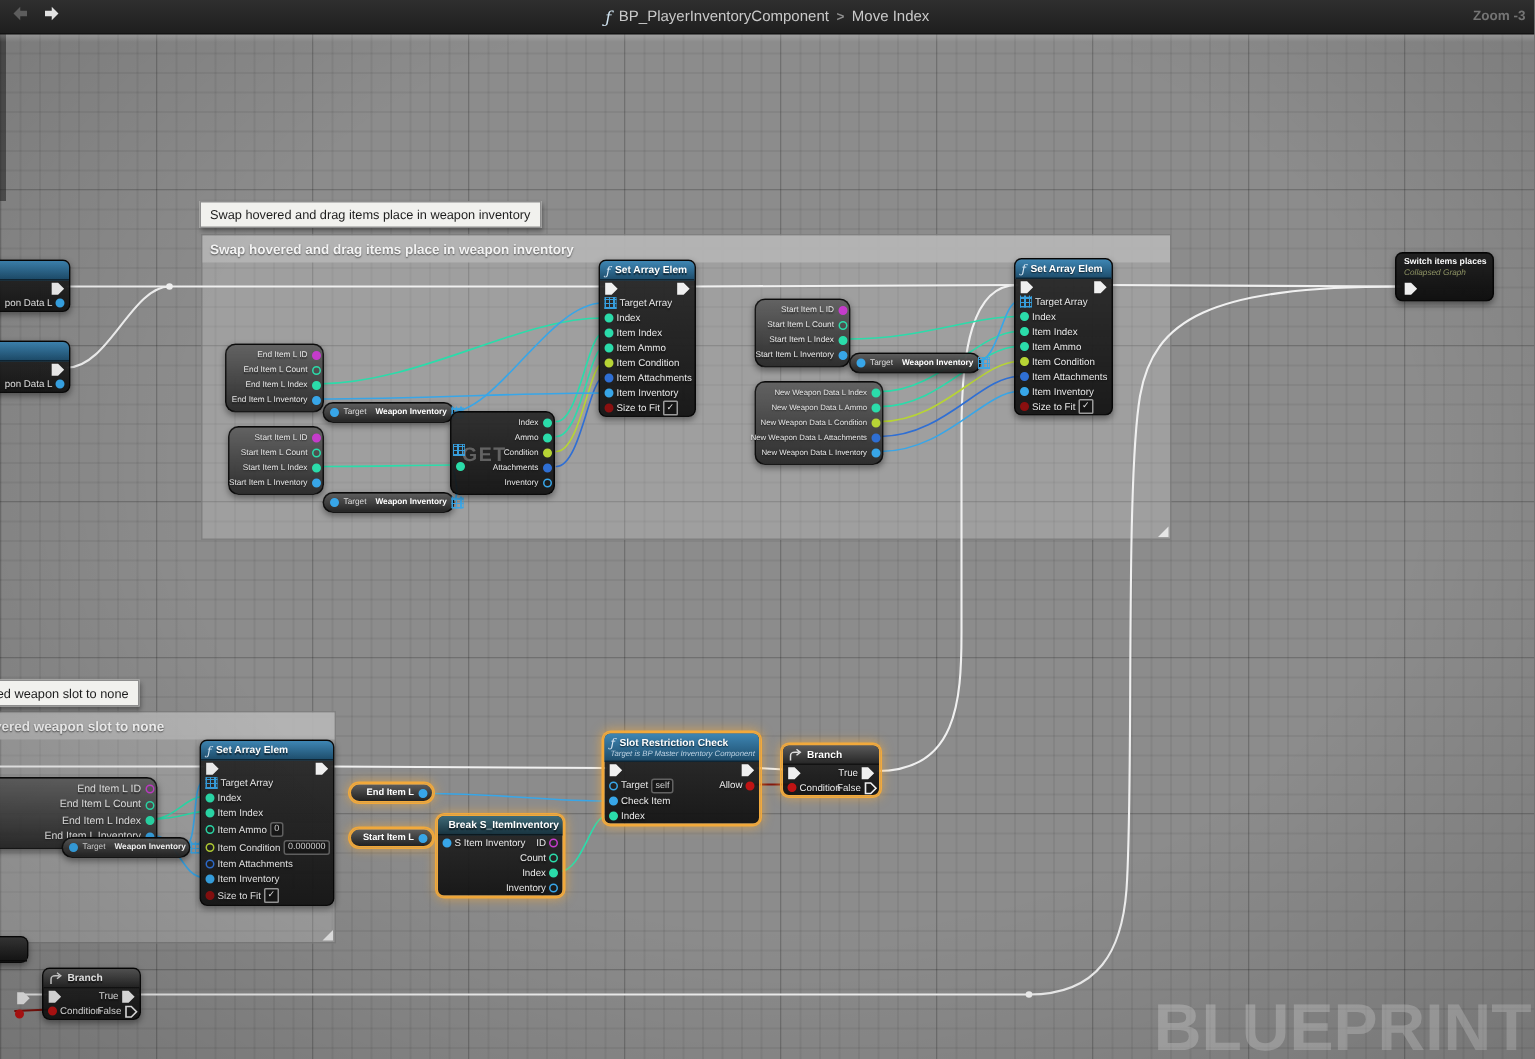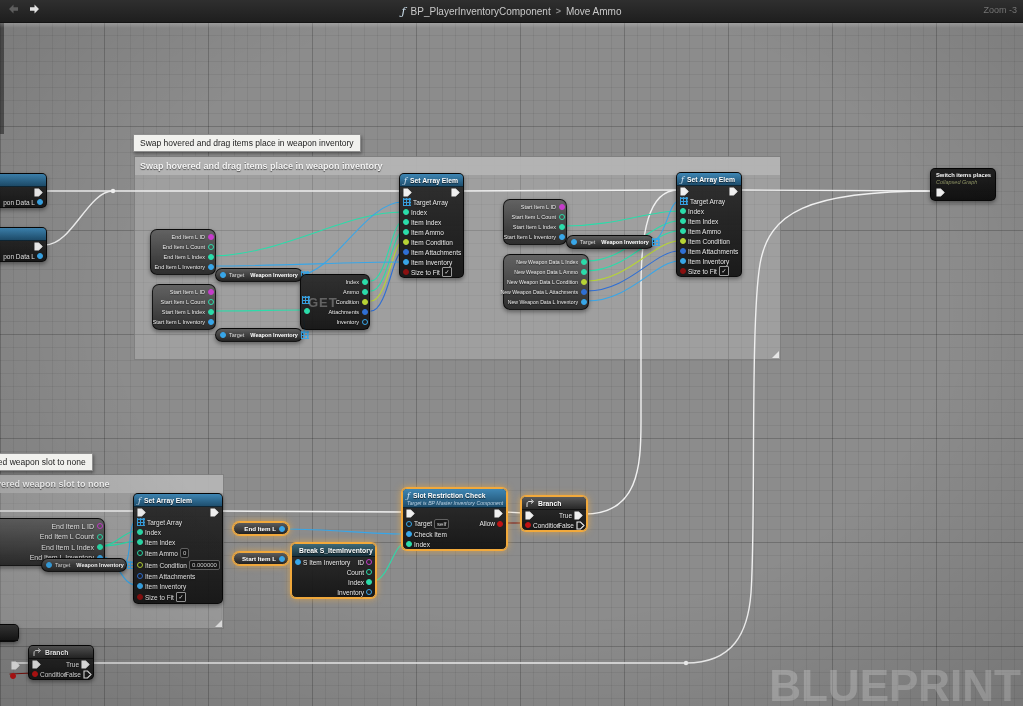--- a/index.html
+++ b/index.html
@@ -6,21 +6,21 @@
   #app{position:relative;width:1023px;height:706px;overflow:hidden;background:#8b8b8b;}
 
   
   .topbar{position:absolute;top:0;left:0;right:0;height:22px;z-index:10;
     background:linear-gradient(#2f2f2f,#1e1e1e);border-bottom:1px solid #131313;}
   .navarrows{position:absolute;left:8px;top:4px;display:flex;gap:12px;align-items:center;}
   .crumb{position:absolute;left:0;right:0;top:0;height:22px;display:flex;gap:5px;align-items:center;justify-content:center;
     font-size:10px;color:#c9c9c9;}
   .tb-fn{font-family:"DejaVu Serif",serif;font-style:italic;font-size:11px;color:#cfe2ef;}
   .tb-sep{color:#8f8f8f;font-weight:bold;font-size:9px;}
-  .tb-zoom{position:absolute;right:6px;top:5px;font-size:9px;color:#747474;}
+  .tb-zoom{position:absolute;right:6px;top:5px;font-size:9px;color:#747474;font-weight:bold;}
 
   
   .canvas{position:absolute;top:22px;left:0;width:1023px;height:684px;overflow:hidden;background-color:#8c8c8c;
     background-image:
       linear-gradient(rgba(0,0,0,.15) 1px,transparent 1px),
       linear-gradient(90deg,rgba(0,0,0,.15) 1px,transparent 1px),
       linear-gradient(rgba(0,0,0,.06) 1px,transparent 1px),
       linear-gradient(90deg,rgba(0,0,0,.06) 1px,transparent 1px);
     background-size:104px 104px,104px 104px,13px 13px,13px 13px;}
   .canvas::before{content:"";position:absolute;top:0;left:0;right:0;height:6px;z-index:5;pointer-events:none;
@@ -105,21 +105,21 @@
           <polygon points="10,3.2 5.5,3.2 5.5,0.5 1,5 5.5,9.5 5.5,6.8 10,6.8" fill="#5d5d5d"></polygon>
         </svg>
       <svg width="10" height="10">
           <polygon points="0,3.2 4.5,3.2 4.5,0.5 9,5 4.5,9.5 4.5,6.8 0,6.8" fill="#e2e2e2"></polygon>
         </svg>
     </div>
     <div class="crumb">
       <span class="tb-fn">ƒ</span>
       <span>BP_PlayerInventoryComponent</span>
       <span class="tb-sep">&gt;</span>
-      <span>Move Ammo</span>
+      <span>Move Index</span>
     </div>
     <div class="tb-zoom">Zoom -3</div>
   </div>
 
   <div class="canvas" id="graph">
     <div class="lsliver"></div>
 
     <div class="comment" id="comment-swap">
       <div class="chead">Swap hovered and drag items place in weapon inventory</div>
     </div>

